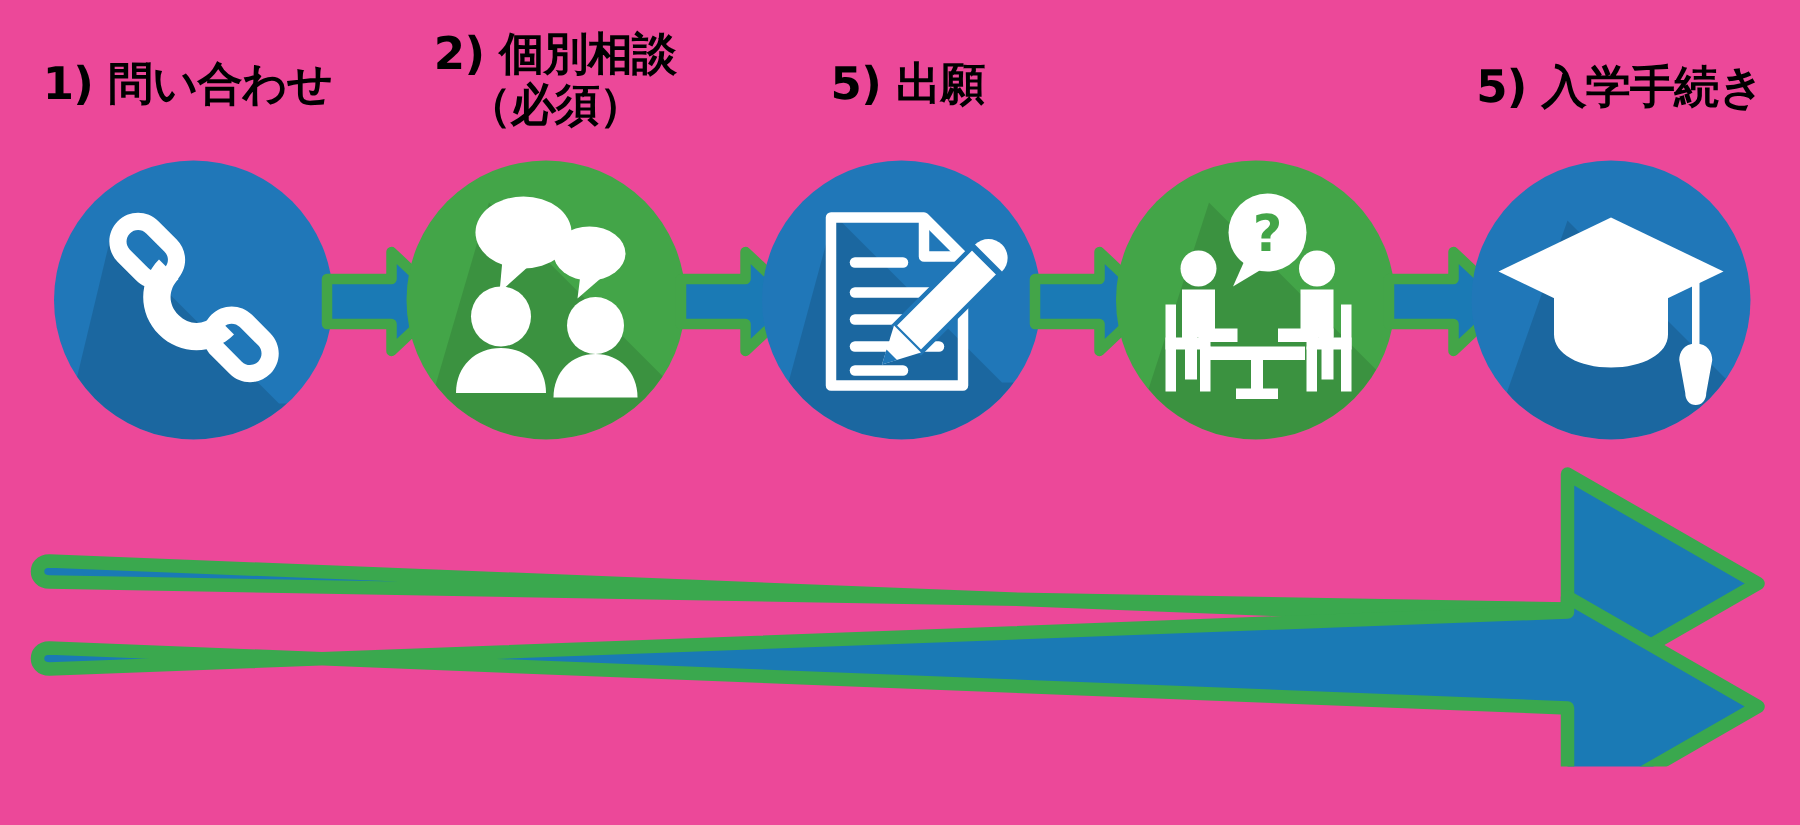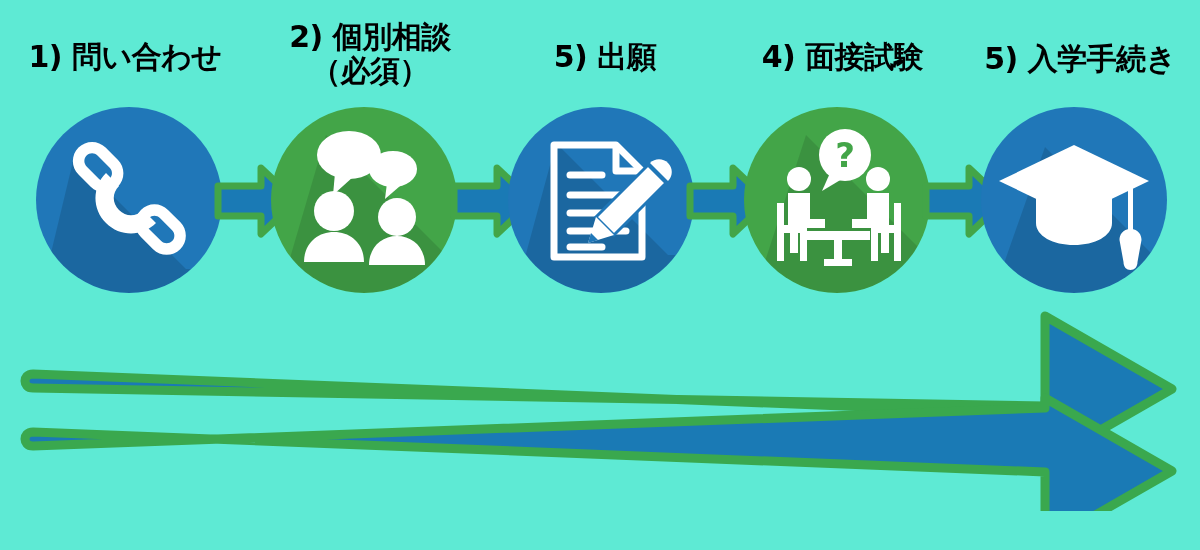--- a/index.html
+++ b/index.html
@@ -8,21 +8,21 @@
     padding: 0;
     background: #ffffff;
   }
   body {
     font-family: "DejaVu Sans", "Liberation Sans", sans-serif;
   }
   #stage {
     position: relative;
     width: 1200px;
     height: 550px;
-    background: #5eead4;
+    background: #ec4899;
     overflow: hidden;
   }
 
   
   .step-label {
     position: absolute;
     text-align: center;
     font-weight: 700;
     color: #000000;
     line-height: 1.12;
@@ -74,21 +74,20 @@
 
 <div id="stage">
 
   <div class="step-label" style="left:-5px; top:40px; width:260px;">1) 問い合わせ</div>
 
   <div class="step-label" style="left:245px; top:20px; width:250px;">2) 個別相談
 （必須）</div>
 
   <div class="step-label" style="left:490px; top:40px; width:230px;">5) 出願</div>
 
-  <div class="step-label" style="left:725px; top:40px; width:235px;">4) 面接試験</div>
 
   <div class="step-label" style="left:955px; top:42px; width:250px;">5) 入学手続き</div>
 
   <div class="node blue" style="left:36px; top:107px;">
     <svg viewBox="0 0 186 186" aria-hidden="true">
       <defs>
         <clipPath id="clipC1">
             <circle cx="93" cy="93" r="93"></circle>
           </clipPath>
       </defs>

